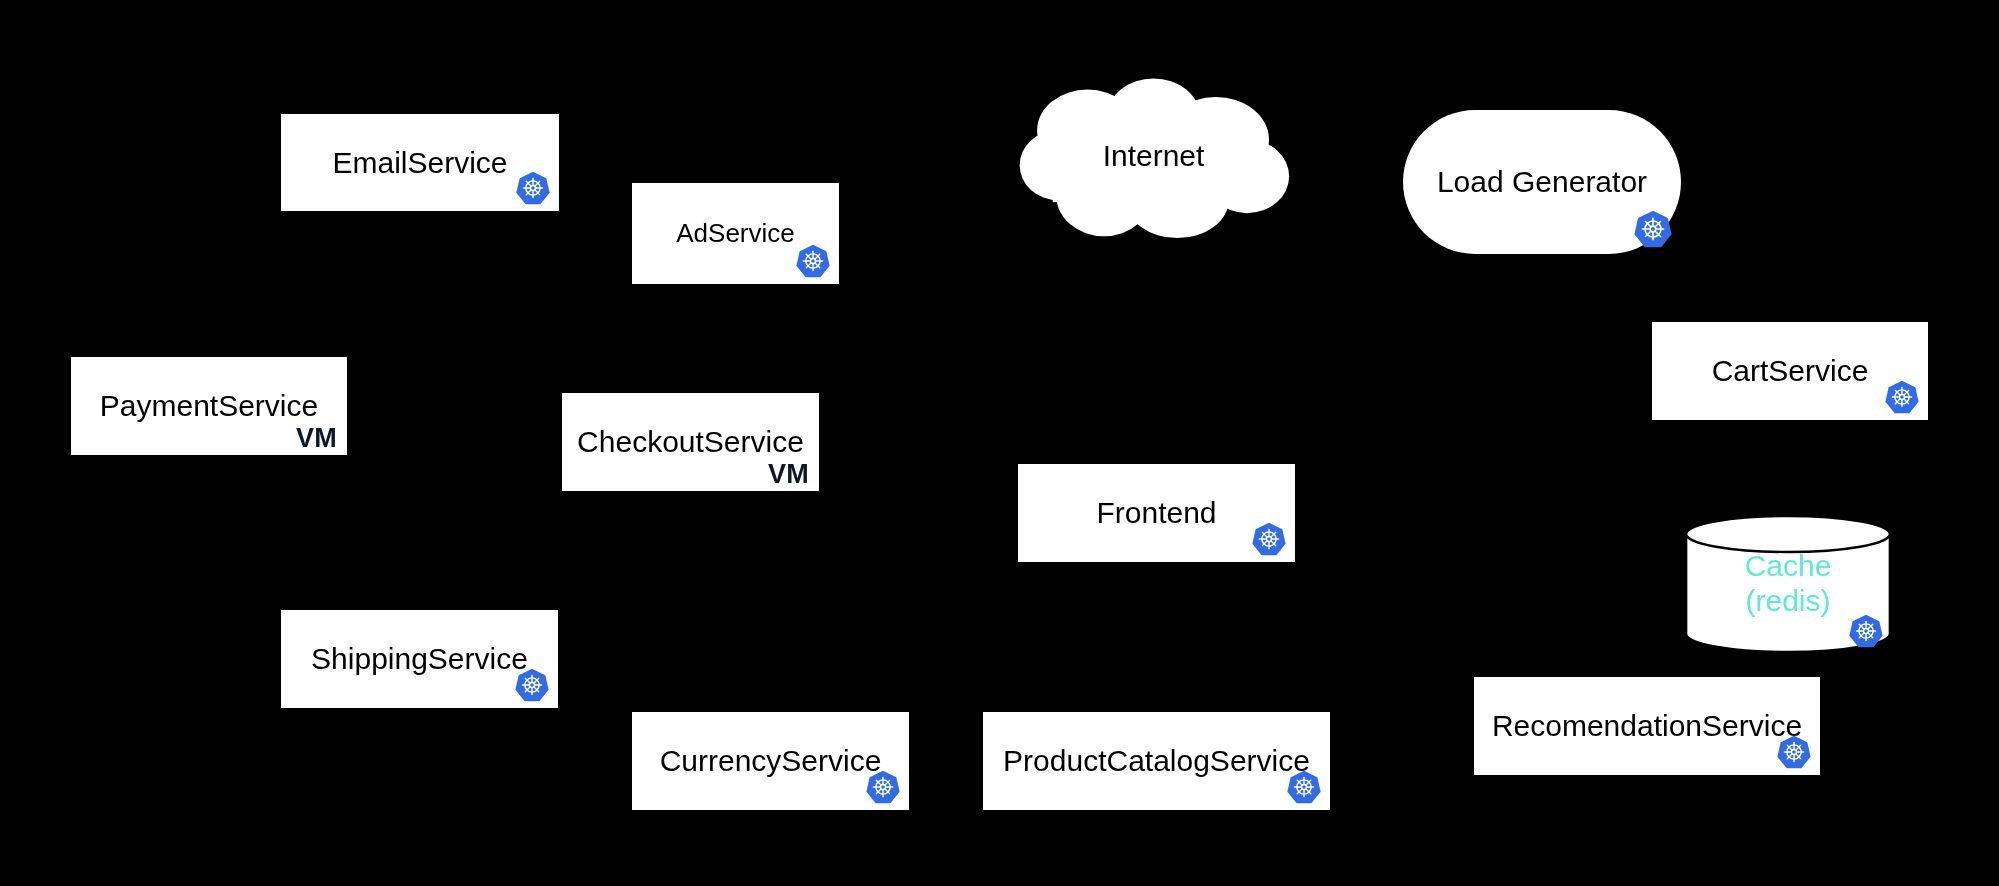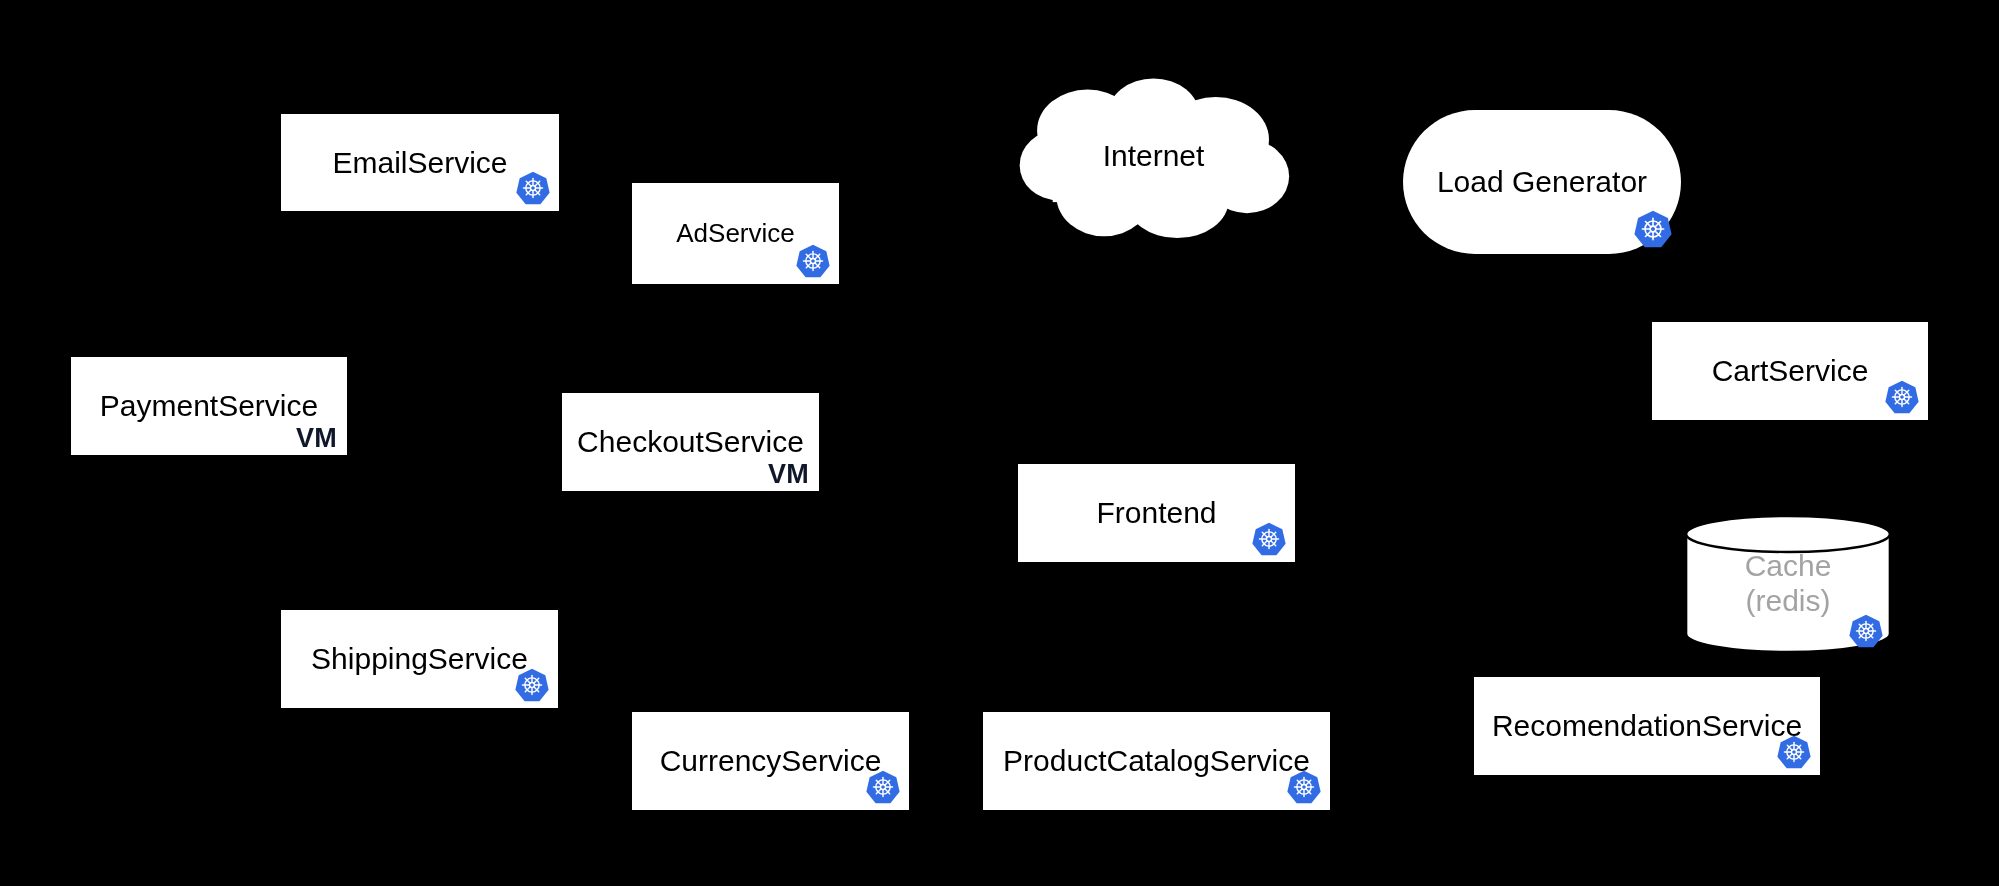--- a/index.html
+++ b/index.html
@@ -85,21 +85,21 @@
   .cylinder {
     position: absolute;
     display: flex;
     align-items: center;
     justify-content: center;
   }
   .cylinder svg { position: absolute; inset: 0; width: 100%; height: 100%; }
   .cylinder .label {
     position: relative;
     z-index: 2;
-    color: #a3a3a3;
+    color: #5eead4;
     text-align: center;
     white-space: pre-line;
     line-height: 1.16;
   }
   .cylinder .k8s { z-index: 3; }
 </style>
 </head>
 <body>
 
 <div id="canvas">

